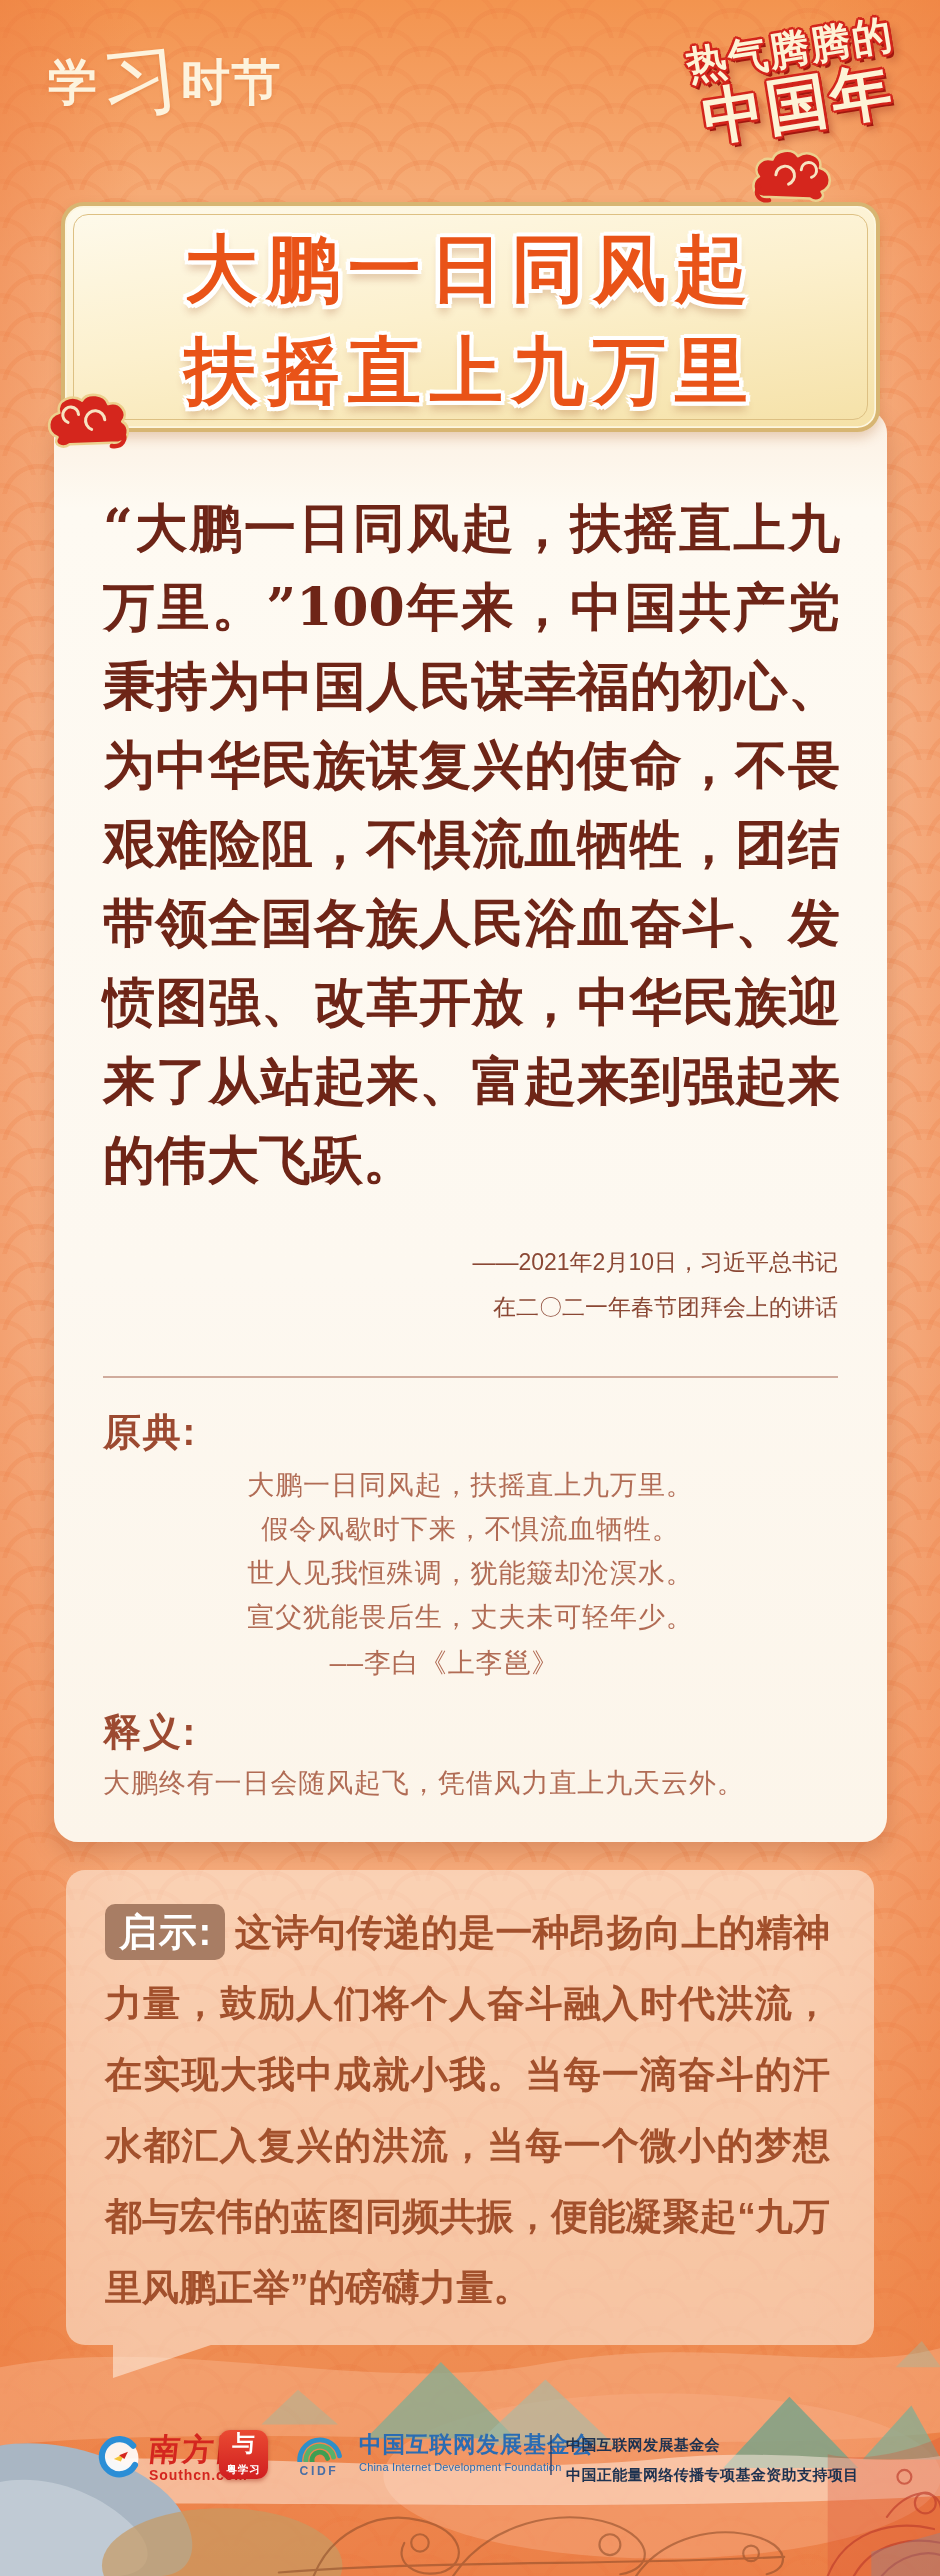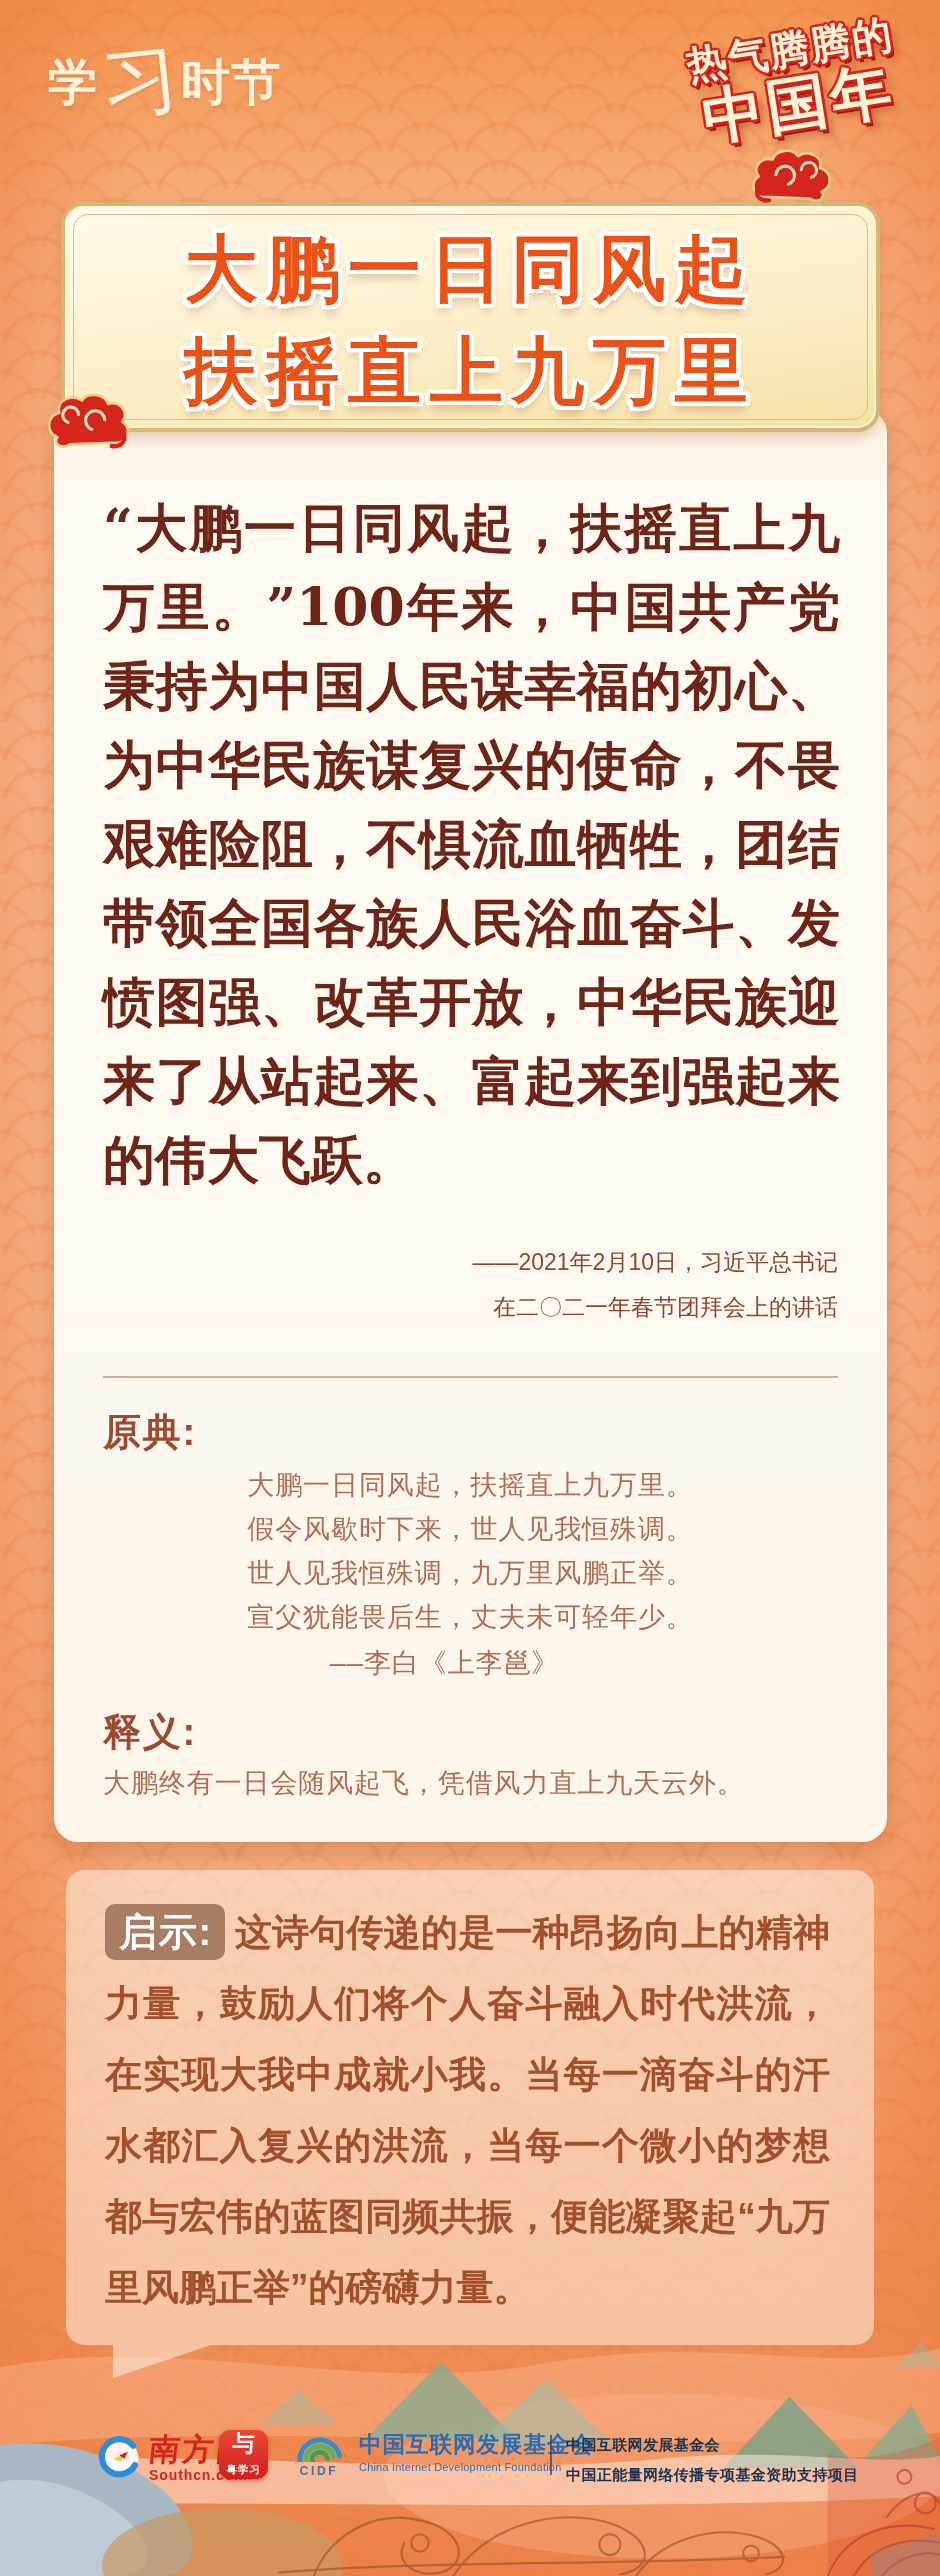--- a/index.html
+++ b/index.html
@@ -183,22 +183,22 @@
     <div>——2021年2月10日，习近平总书记</div>
     <div>在二〇二一年春节团拜会上的讲话</div>
   </div>
 
   <div class="divider"></div>
 
   <div class="sec-heading h-yuandian">原典:</div>
 
   <div class="poem">
     <div>大鹏一日同风起，扶摇直上九万里。</div>
-    <div>假令风歇时下来，世人见我恒殊调。</div>
-    <div>世人见我恒殊调，九万里风鹏正举。</div>
+    <div>假令风歇时下来，不惧流血牺牲。</div>
+    <div>世人见我恒殊调，犹能簸却沧溟水。</div>
     <div>宣父犹能畏后生，丈夫未可轻年少。</div>
     <div class="poem-attr">——李白《上李邕》</div>
   </div>
 
   <div class="sec-heading h-shiyi">释义:</div>
   <div class="shiyi-text">大鹏终有一日会随风起飞，凭借风力直上九天云外。</div>
 
   <div class="qishi-panel"></div>
   <div class="qishi-body">
     <span class="qishi-badge">启示:</span><span>这诗句传递的是一种昂扬向上的精神力量，鼓励人们将个人奋斗融入时代洪流，在实现大我中成就小我。当每一滴奋斗的汗水都汇入复兴的洪流，当每一个微小的梦想都与宏伟的蓝图同频共振，便能凝聚起“九万里风鹏正举”的磅礴力量。</span>

